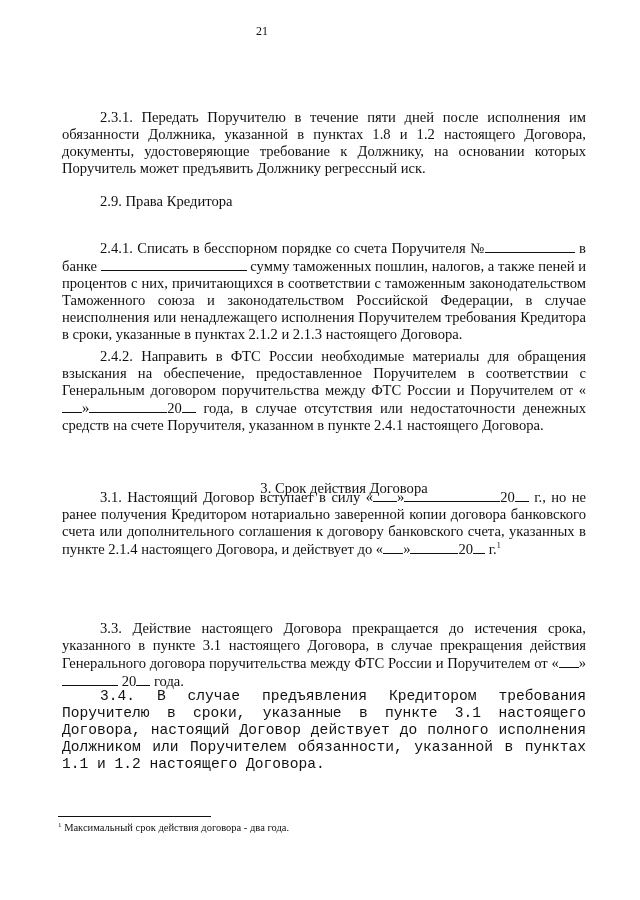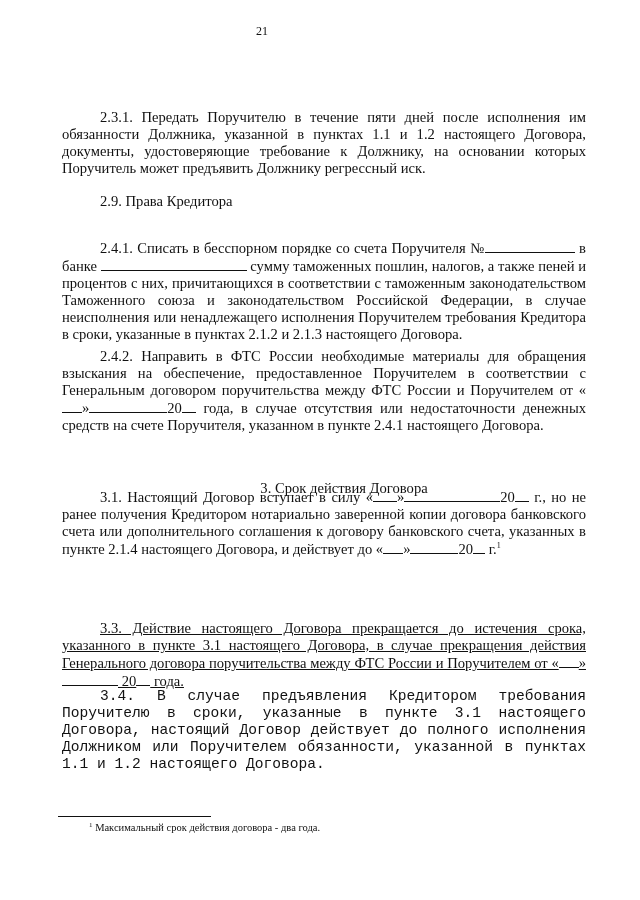--- a/index.html
+++ b/index.html
@@ -7,32 +7,32 @@
          font-family: "Liberation Serif", "DejaVu Serif", serif; color: #111; }
   .page { position: absolute; left: 0; top: 0; width: 640px; height: 900px; }
   .pnum { position: absolute; top: 24px; left: 0; width: 524px; text-align: center; font-size: 12px; }
   .body { position: absolute; left: 62px; width: 524px; font-size: 14.6px; line-height: 17px; }
   .p { text-align: justify; text-align-last: left; margin: 0; text-indent: 38px; }
   .h { margin: 0; text-indent: 38px; }
   .hc { margin: 0; text-align: center; padding-left: 40px; }
   .u { display: inline-block; border-bottom: 1px solid #111; height: 13px; vertical-align: baseline; }
   sup { font-size: 8px; line-height: 0; }
   .fn-line { position: absolute; left: 58px; top: 816px; width: 153px; border-top: 1px solid #111; }
-  .fn { position: absolute; left: 58px; top: 822px; font-size: 10.5px; margin-left: 31px; }
+  .fn { position: absolute; left: 58px; top: 822px; font-size: 10.5px; }
   .fn sup { font-size: 7px; }
 </style>
 </head>
 <body>
 
 <div class="page">
   <div class="pnum">21</div>
 
 
   <div class="body" style="top:109px;">
-    <p class="p">2.3.1. Передать Поручителю в течение пяти дней после исполнения им обязанности Должника, указанной в пунктах 1.1 и 1.2 настоящего Договора, документы, удостоверяющие требование к Должнику, на основании которых Поручитель может предъявить Должнику регрессный иск.</p>
+    <p class="p">2.3.1. Передать Поручителю в течение пяти дней после исполнения им обязанности Должника, указанной в пунктах 1.8 и 1.2 настоящего Договора, документы, удостоверяющие требование к Должнику, на основании которых Поручитель может предъявить Должнику регрессный иск.</p>
   </div>
 
   <div class="body" style="top:193px;">
     <p class="h">2.9. Права Кредитора</p>
   </div>
 
   <div class="body" style="top:239px;">
     <p class="p"><span>2.4.1. Списать в бесспорном порядке со счета Поручителя №</span><span class="u" style="width:90px;"></span> <span>в банке</span> <span class="u" style="width:146px;"></span> <span>сумму таможенных пошлин, налогов, а также пеней и процентов с них, причитающихся в соответствии с таможенным законодательством Таможенного союза и законодательством Российской Федерации, в случае неисполнения или ненадлежащего исполнения Поручителем требования Кредитора в сроки, указанные в пунктах 2.1.2 и 2.1.3 настоящего Договора.</span></p>
   </div>
 
@@ -42,21 +42,21 @@
 
   <div class="body" style="top:480px;">
     <p class="hc">3. Срок действия Договора</p>
   </div>
 
   <div class="body" style="top:488px;">
     <p class="p"><span>3.1. Настоящий Договор вступает в силу «</span><span class="u" style="width:24px;"></span><span>»</span><span class="u" style="width:96px;"></span><span>20</span><span class="u" style="width:14px;"></span><span> г., но не ранее получения Кредитором нотариально заверенной копии договора банковского счета или дополнительного соглашения к договору банковского счета, указанных в пункте 2.1.4 настоящего Договора, и действует до «</span><span class="u" style="width:20px;"></span><span>»</span><span class="u" style="width:48px;"></span><span>20</span><span class="u" style="width:12px;"></span><span> г.</span><sup>1</sup></p>
   </div>
 
 
-  <div class="body" style="top:620px;text-decoration:underline;">
+  <div class="body" style="top:620px;">
     <p class="p"><span>3.3. Действие настоящего Договора прекращается до истечения срока, указанного в пункте 3.1 настоящего Договора, в случае прекращения действия Генерального договора поручительства между ФТС России и Поручителем от «</span><span class="u" style="width:20px;"></span><span>» </span><span class="u" style="width:56px;"></span><span> 20</span><span class="u" style="width:14px;"></span><span> года.</span></p>
   </div>
 
   <div class="body" style="top:688px;font-family:Liberation Mono, monospace;">
     <p class="p">3.4. В случае предъявления Кредитором требования Поручителю в сроки, указанные в пункте 3.1 настоящего Договора, настоящий Договор действует до полного исполнения Должником или Поручителем обязанности, указанной в пунктах 1.1 и 1.2 настоящего Договора.</p>
   </div>
 
   <div class="fn-line"></div>
   <div class="fn"><sup>1</sup><span> Максимальный срок действия договора - два года.</span></div>
 </div>

